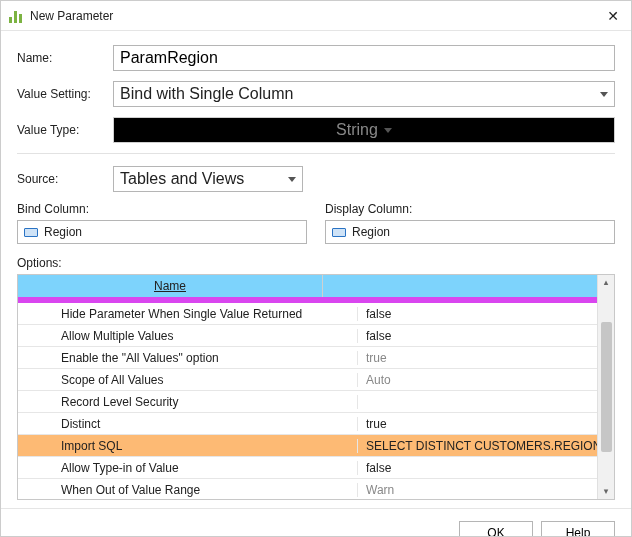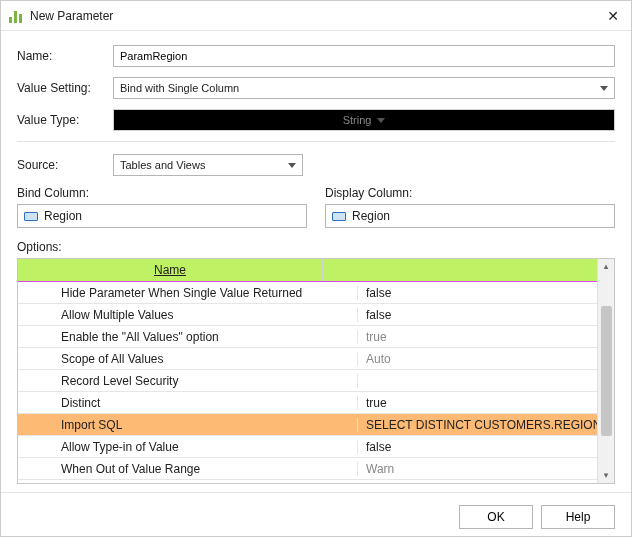--- a/index.html
+++ b/index.html
@@ -40,23 +40,23 @@
     align-items: center;
     margin-bottom: 10px;
   }
   .label-col { width: 96px; }
   .input-col { flex: 1; }
   input[type=text], .select {
     width: 100%;
     height: 22px;
     border: 1px solid #b5b5b5;
     background: #fff;
-    padding: 2px 6px;
+    padding: 12px 6px;
     font-family: inherit;
-    font-size: 11px;
+    font-size: 16px;
   }
   .select {
     display: flex;
     align-items: center;
     justify-content: space-between;
     position: relative;
   }
   .select.disabled { background: #000000; color: #888; border-color: #cfcfcf; justify-content: center; }
   .select .caret {
     width: 0; height: 0;
@@ -75,21 +75,21 @@
     width: 14px; height: 9px; border: 1px solid #2a73c4; background: #cfe3f7; margin-right: 6px; border-radius: 1px;
   }
   .col-select .txt { flex: 1; }
   .options-label { margin: 12px 0 4px 0; }
   .table-wrap {
     border: 1px solid #c8c8c8;
     height: 226px;
     display: flex;
   }
   .table-body { flex: 1; overflow: hidden; }
-  .table-head { display: flex; border-bottom: 1px solid #d946ef; background: #bef264; text-decoration: underline; }
+  .table-head { display: flex; border-bottom: 6px solid #d946ef; background: #7dd3fc; text-decoration: underline; }
   .th { padding: 4px 8px; text-align: center; font-weight: normal; }
   .th-name { width: 305px; border-right: 1px solid #d0d0d0; }
   .th-value { flex: 1; }
   .tr { display: flex; border-bottom: 1px solid #e6e6e6; height: 22px; align-items: center; }
   .tr.selected { background: #fdba74; }
   .td-name { width: 305px; padding: 0 8px; border-right: 1px solid #e6e6e6; white-space: nowrap; overflow: hidden; margin-left: 35px; }
   .td-value { flex: 1; padding: 0 8px; white-space: nowrap; overflow: hidden; }
   .td-value.dim { color: #888; }
   .scrollbar {
     width: 17px; background: #f1f1f1; border-left: 1px solid #e0e0e0;

